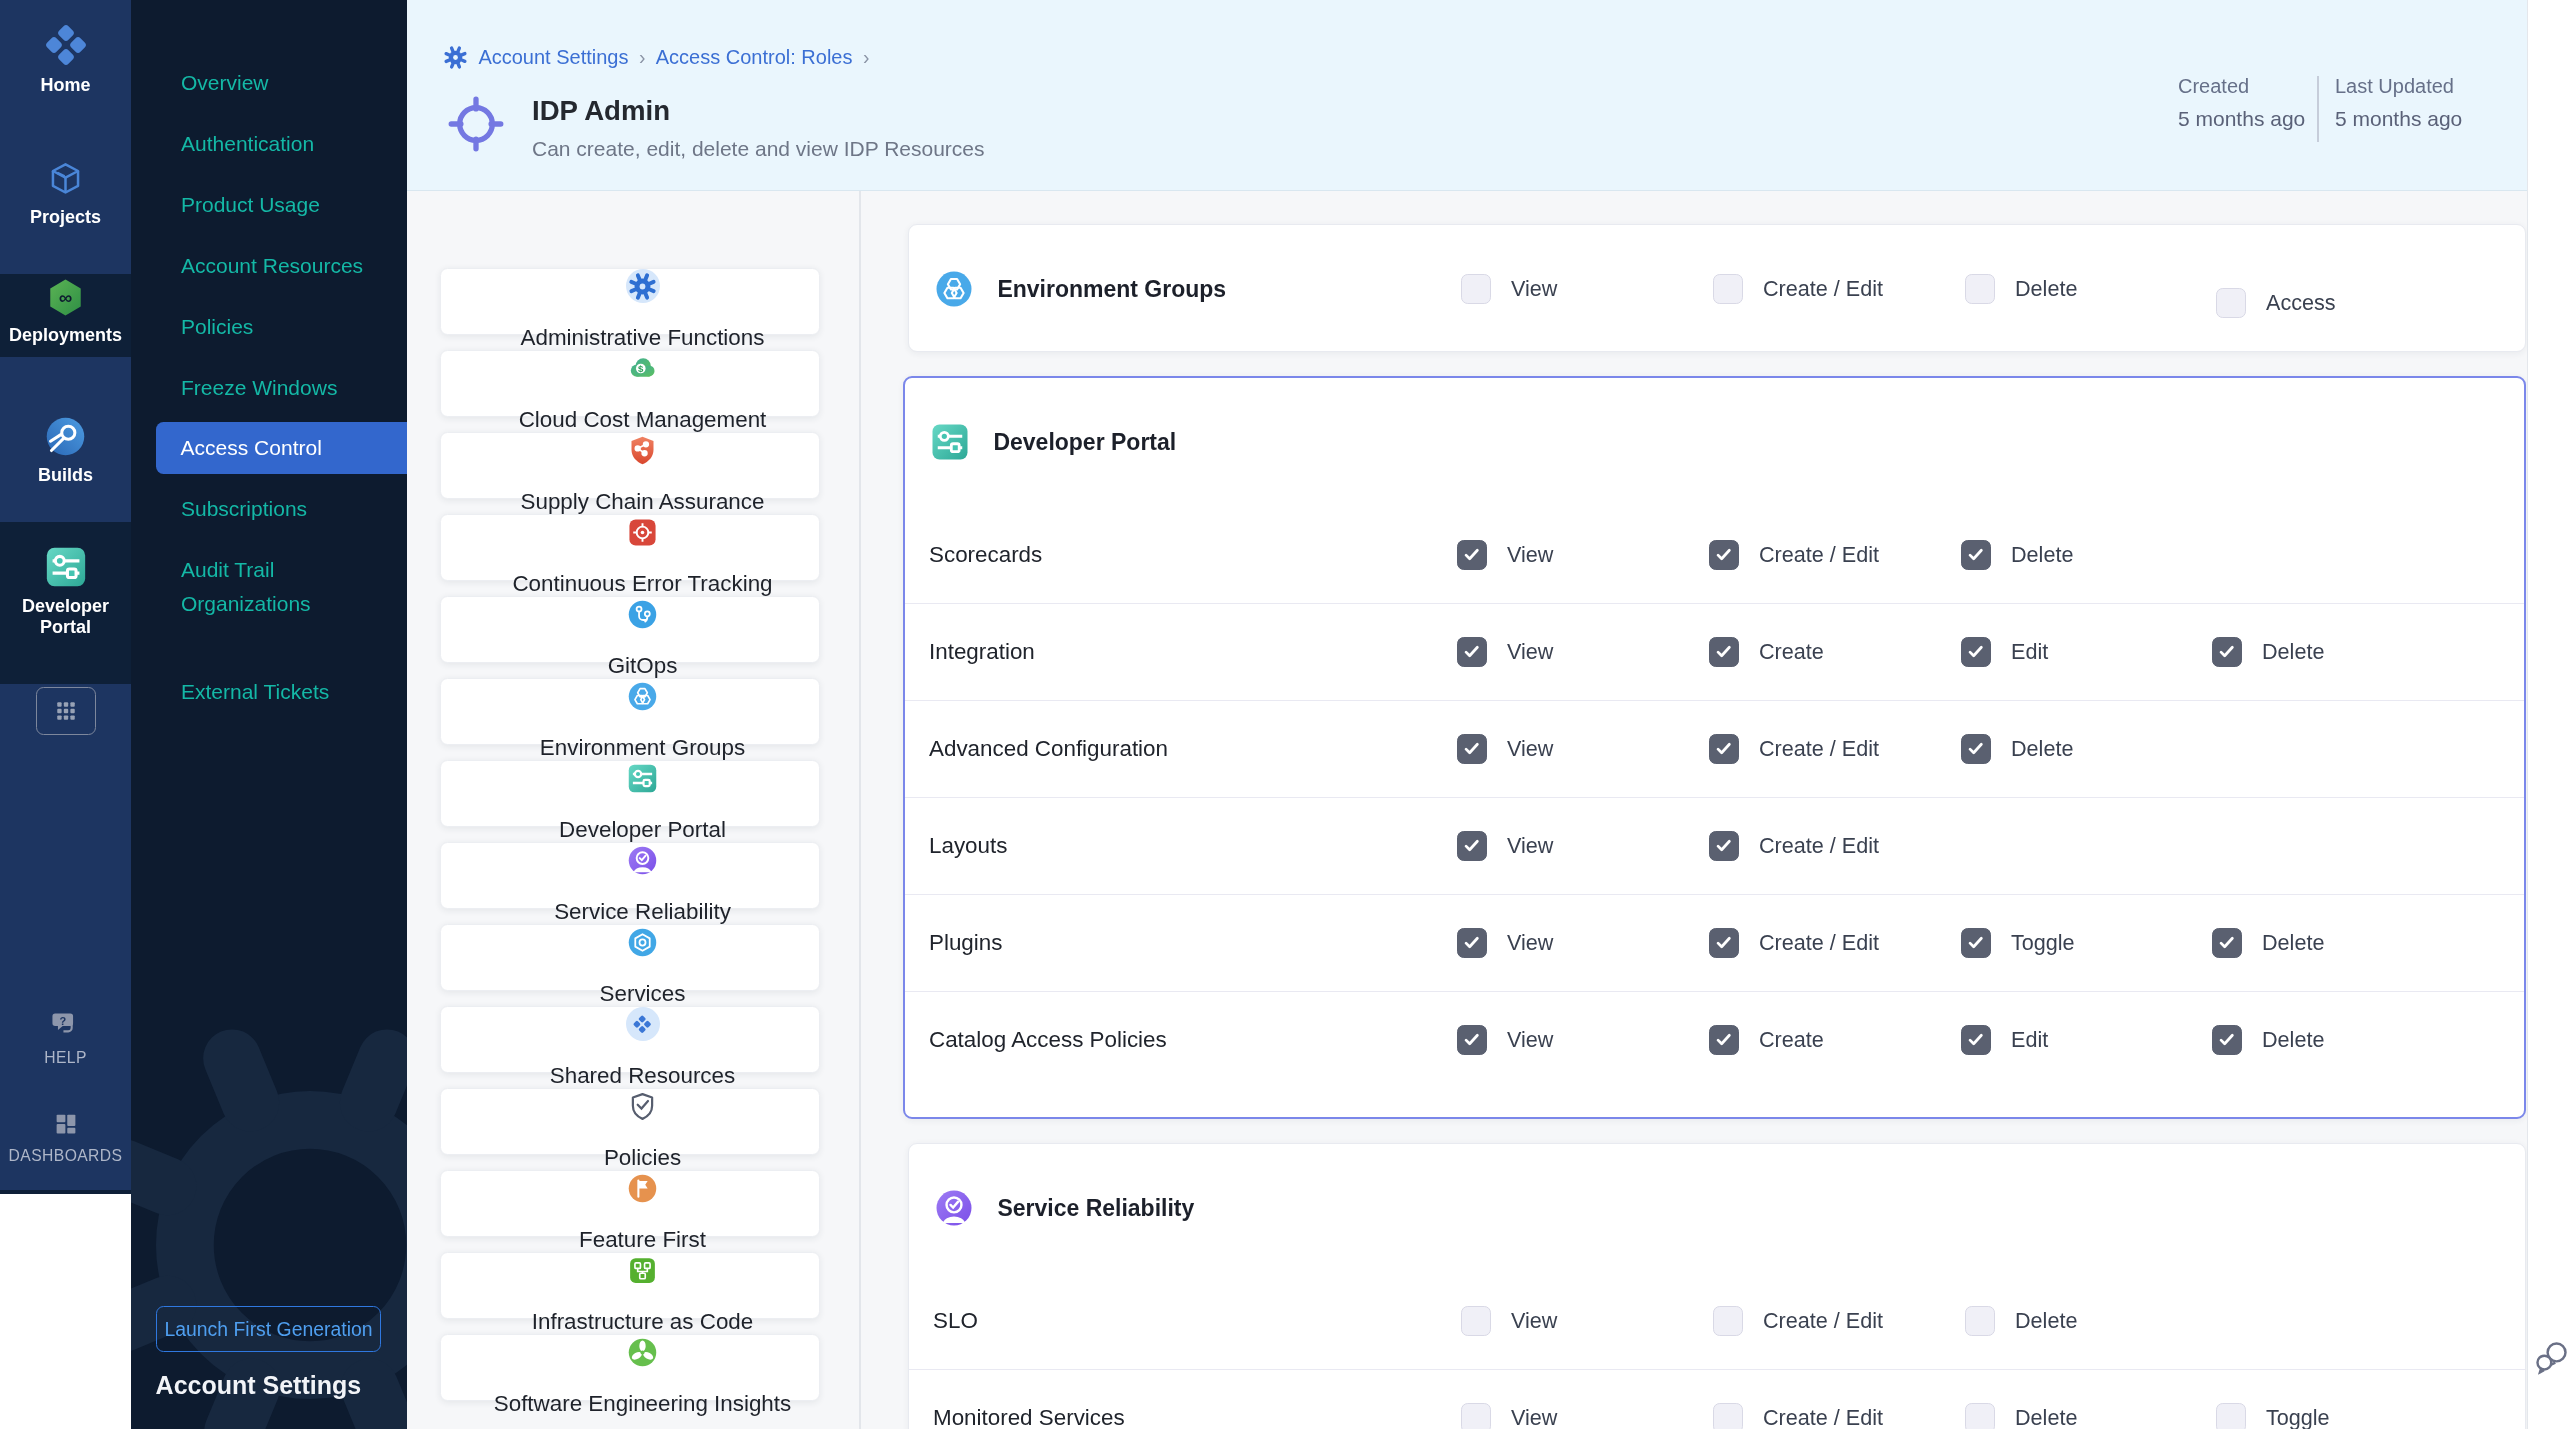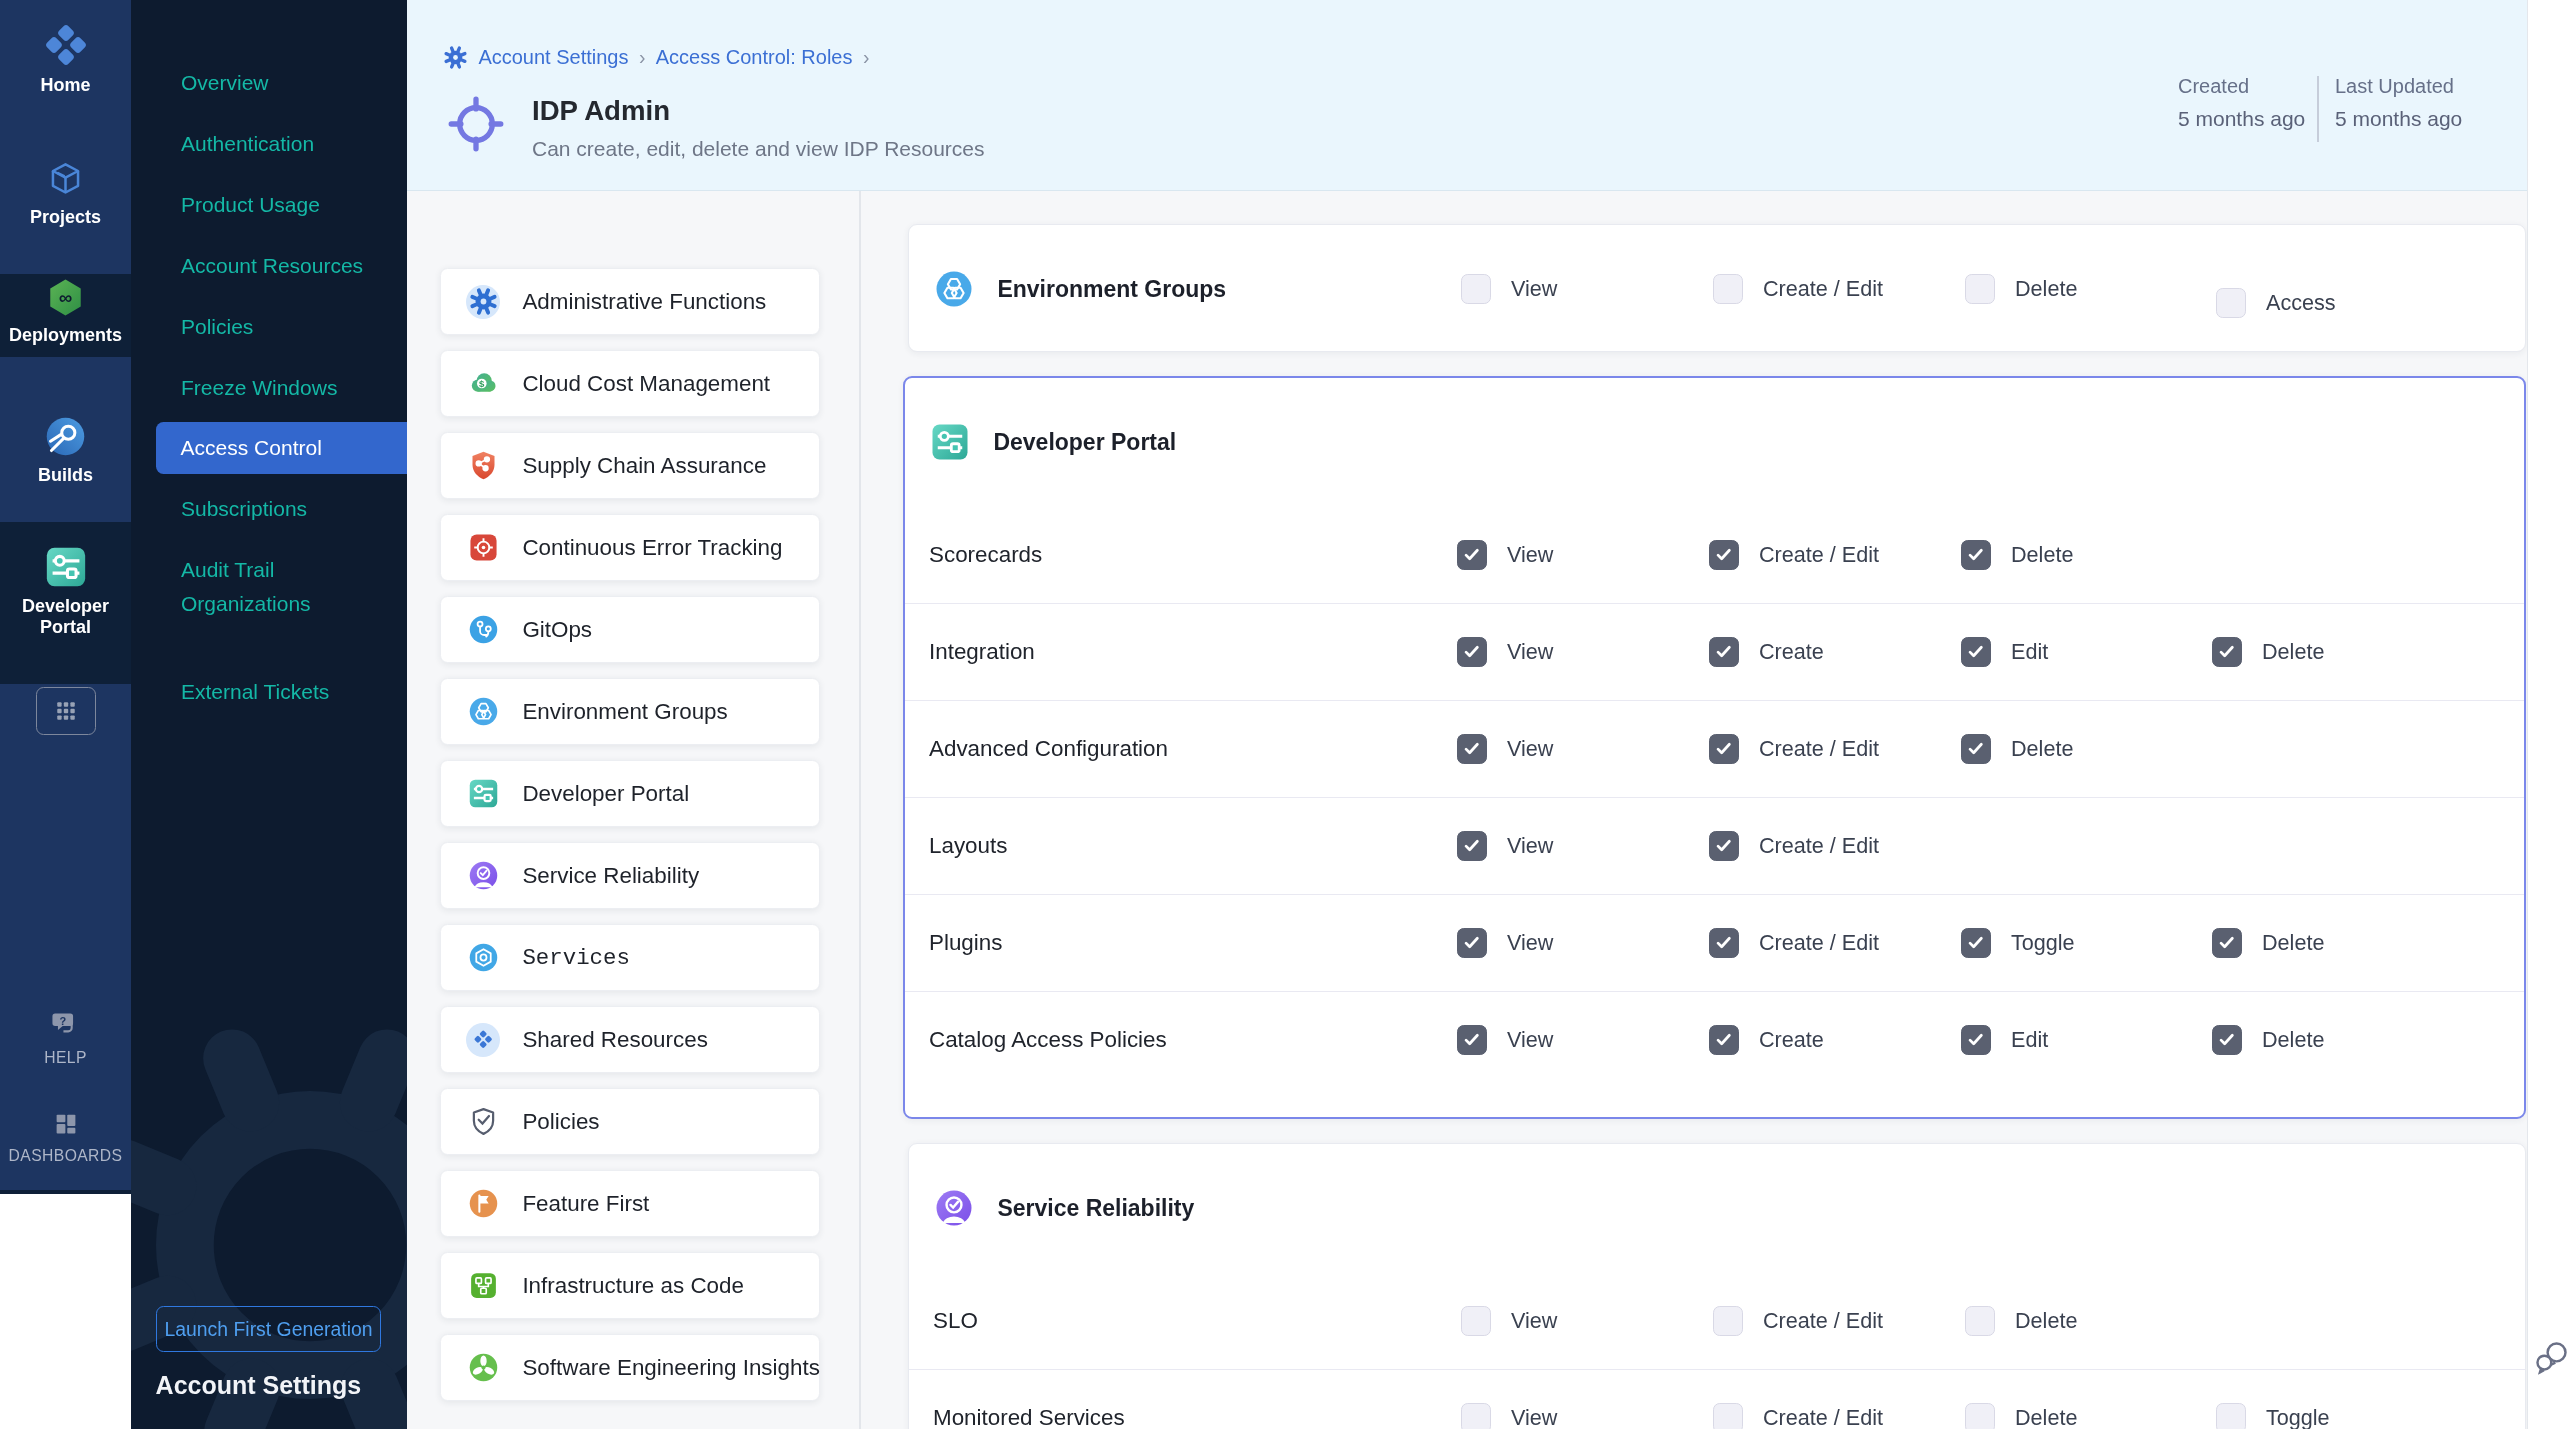--- a/index.html
+++ b/index.html
@@ -46,21 +46,21 @@
 
   
   #content { left:407px; top:191px; width:2120px; height:1239px; background:#f6f7f9; }
   #col-divider { position:absolute; left:859px; top:191px; width:1.5px; height:1239px; background:#e3e6eb; }
   #gutter { left:2527px; top:0; width:49px; height:1430px; background:#fff; border-left:1.5px solid #e4e7ec; }
   #chat-fab { position:absolute; left:2533px; top:1339px; cursor:pointer; }
 
   
   .cat-card { position:absolute; left:440px; width:380px; height:67px; background:#fff;
     border-radius:7.5px; box-shadow:0 1.5px 6px rgba(40,50,70,.08); border:0.7px solid #eceef2;
-    display:flex; align-items:center; padding-left:25px; gap:22.4px; cursor:pointer; }
+    display:flex; align-items:center; padding-left:25px; gap:22.4px; cursor:pointer;flex-direction:column; }
   .cat-label { font-size:22.4px; color:#1e222a; font-weight:500; white-space:nowrap; }
   .icon-wrap { display:flex; align-items:center; justify-content:center; flex:none; }
   .icon-circle { border-radius:50%; }
   .icon-lblue { background:#d6e7fb; }
 
   
   .sec-card { position:absolute; left:908px; width:1618px; background:#fff; border:1.5px solid #e8eaf0;
     border-radius:9px; box-shadow:0 1.5px 6px rgba(40,50,70,.06); }
   .sec-card.hl { left:903px; width:1623px; border:2.2px solid #7b87ea; border-radius:9px; }
   .sec-head { position:absolute; left:0; top:0; height:128px; display:flex; align-items:center;
@@ -421,21 +421,21 @@
               </linearGradient>
             </defs>
             <circle cx="24" cy="24" r="20" fill="url(#g19)"></circle>
             <path d="M11 41a13.5 10 0 0 1 26 0Z" fill="#fff"></path>
             <circle cx="24" cy="20.5" r="8.5" fill="none" stroke="#fff" stroke-width="2.8"></circle>
             <path d="M20 20.5l3 3 5.5-6.5" fill="none" stroke="#fff" stroke-width="2.8" stroke-linecap="round"></path>
           </svg>
         </span>
         <span class="cat-label">Service Reliability</span>
       </div>
-      <div class="cat-card" style="top: 924px; font-family: Liberation Mono, monospace;">
+      <div class="cat-card" style="top: 924px;">
         <span class="icon-wrap " style="width: 34px; height: 34px;">
           <svg width="33" height="33" viewBox="0 0 48 48" xmlns="http://www.w3.org/2000/svg">
             <circle cx="24" cy="24" r="20" fill="#41a7e6"></circle>
             <path d="M24 12l10.5 6v12L24 36l-10.5-6V18Z" fill="none" stroke="#fff" stroke-width="2.6" stroke-linejoin="round"></path>
             <circle cx="24" cy="24" r="4.4" fill="none" stroke="#fff" stroke-width="2.6"></circle>
           </svg>
         </span>
         <span class="cat-label">Services</span>
       </div>
       <div class="cat-card" style="top: 1006px;">

